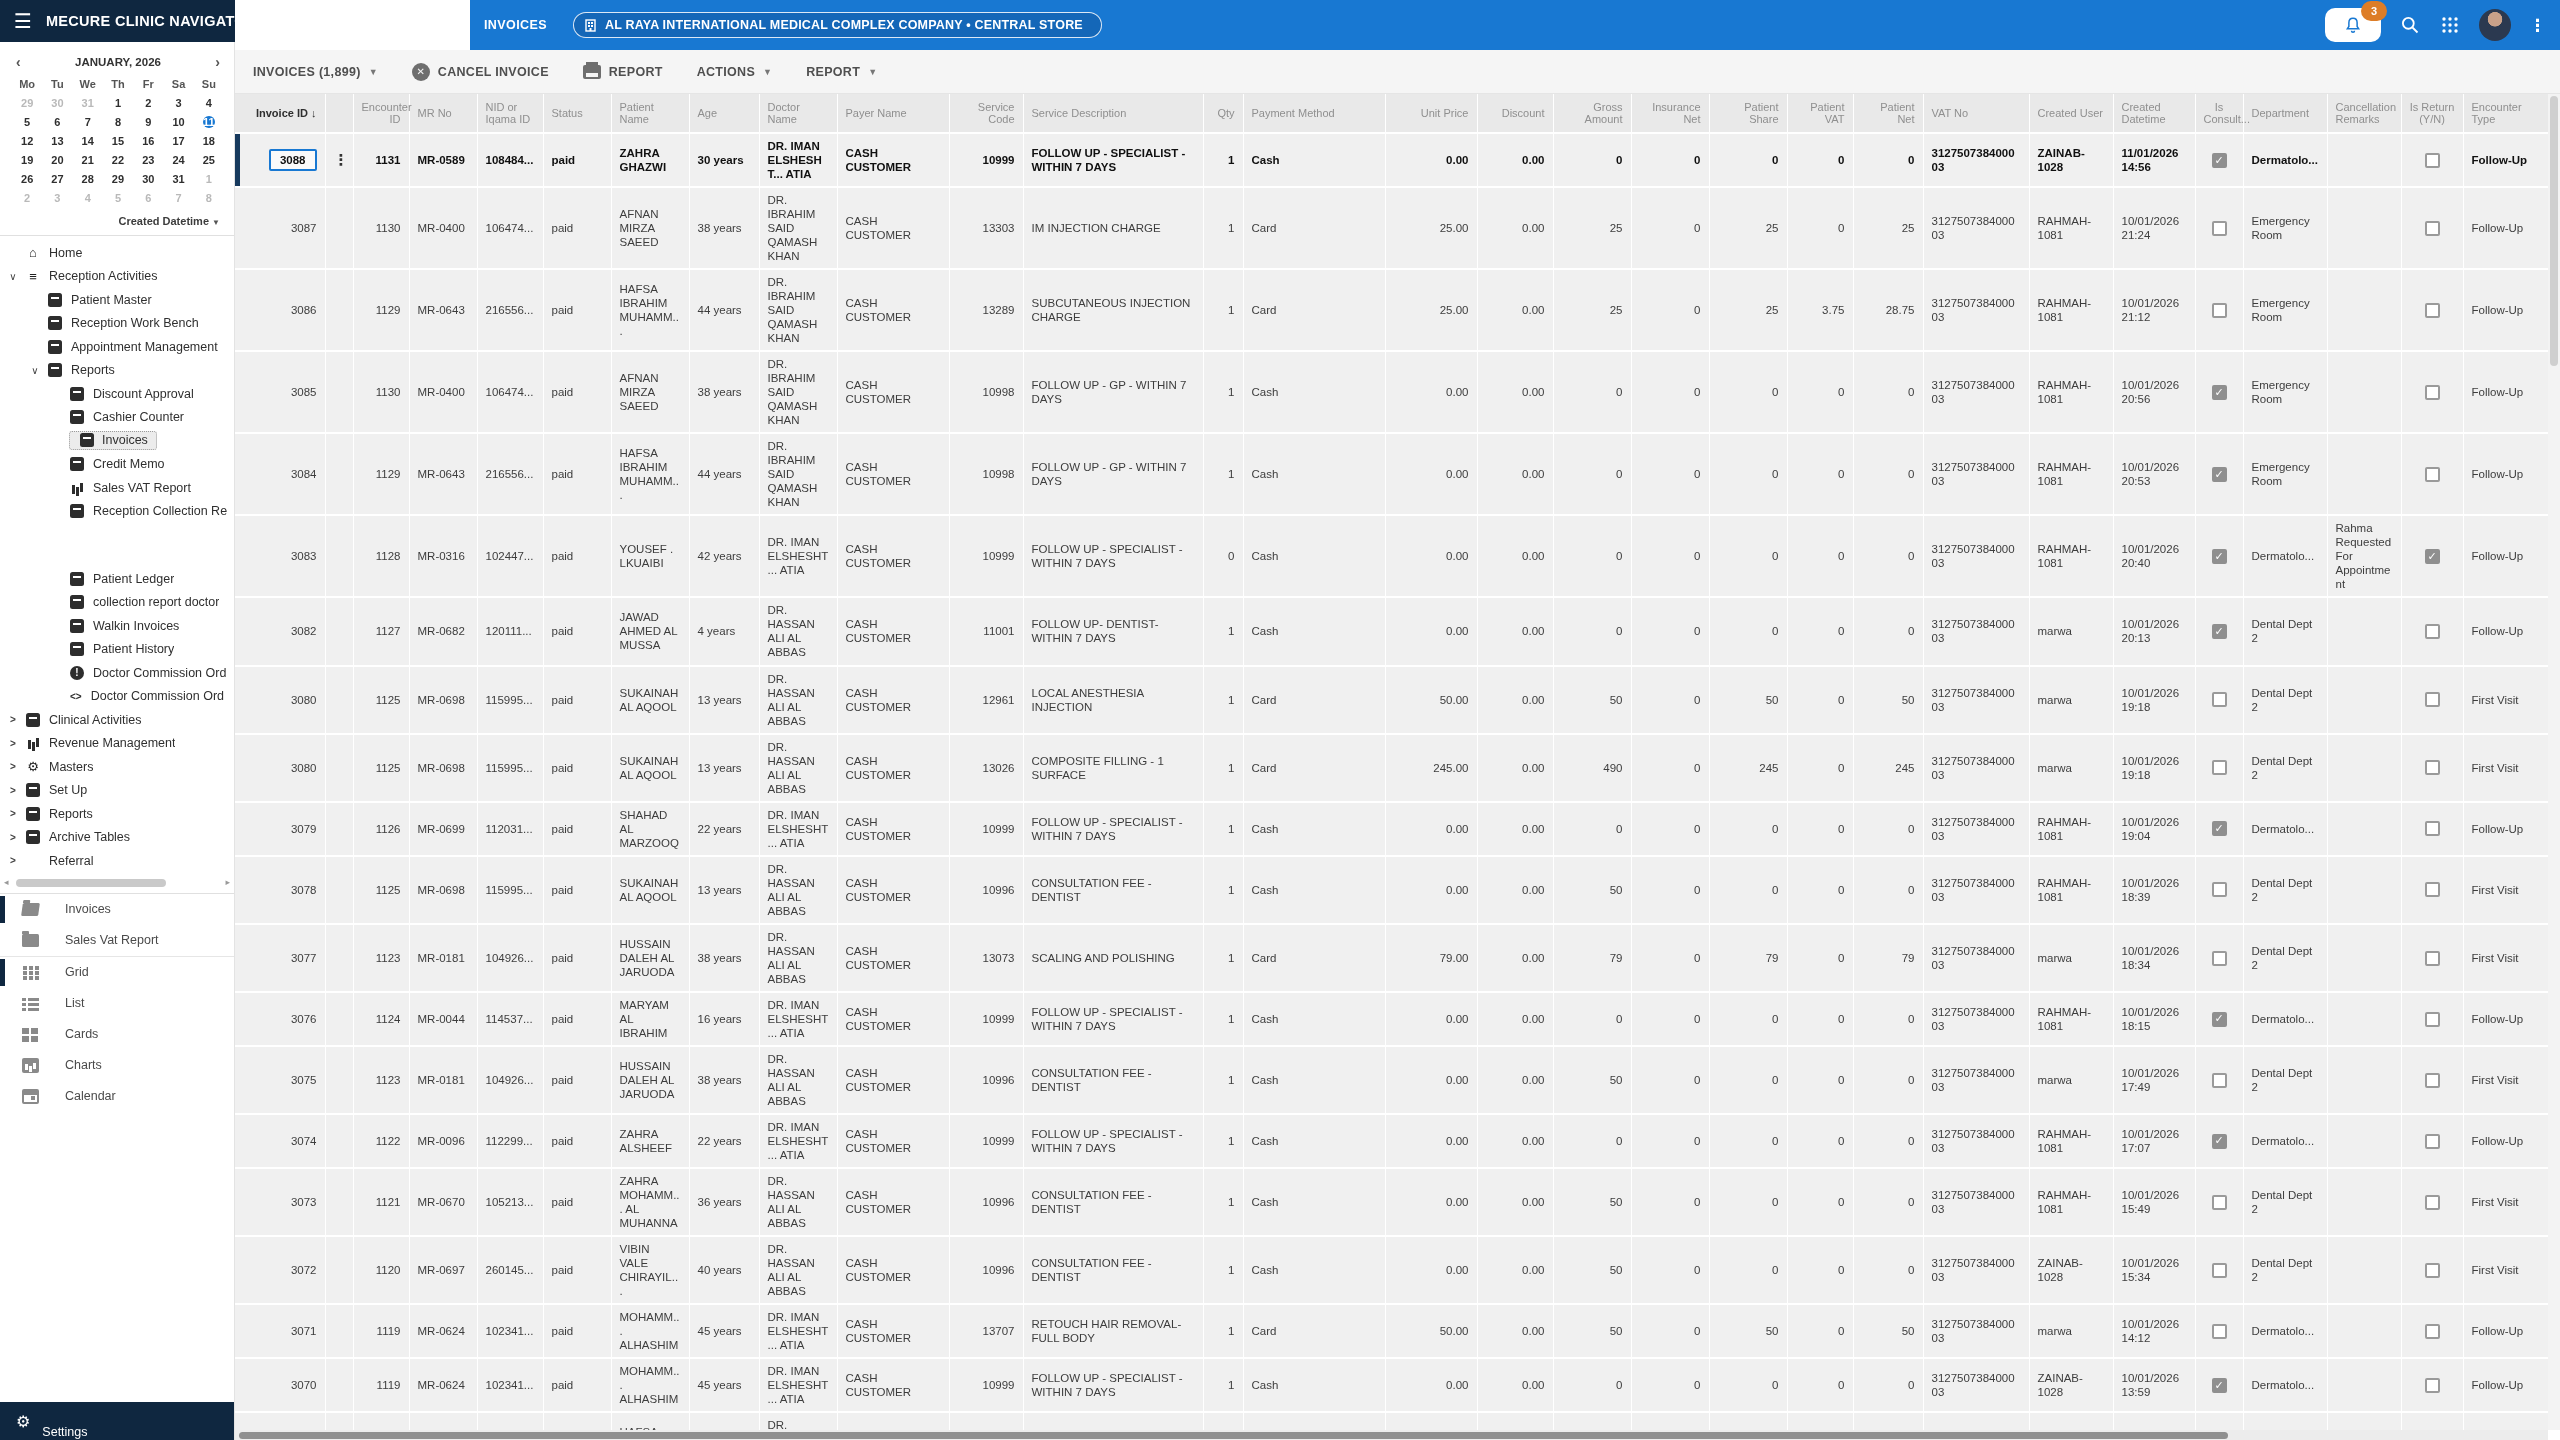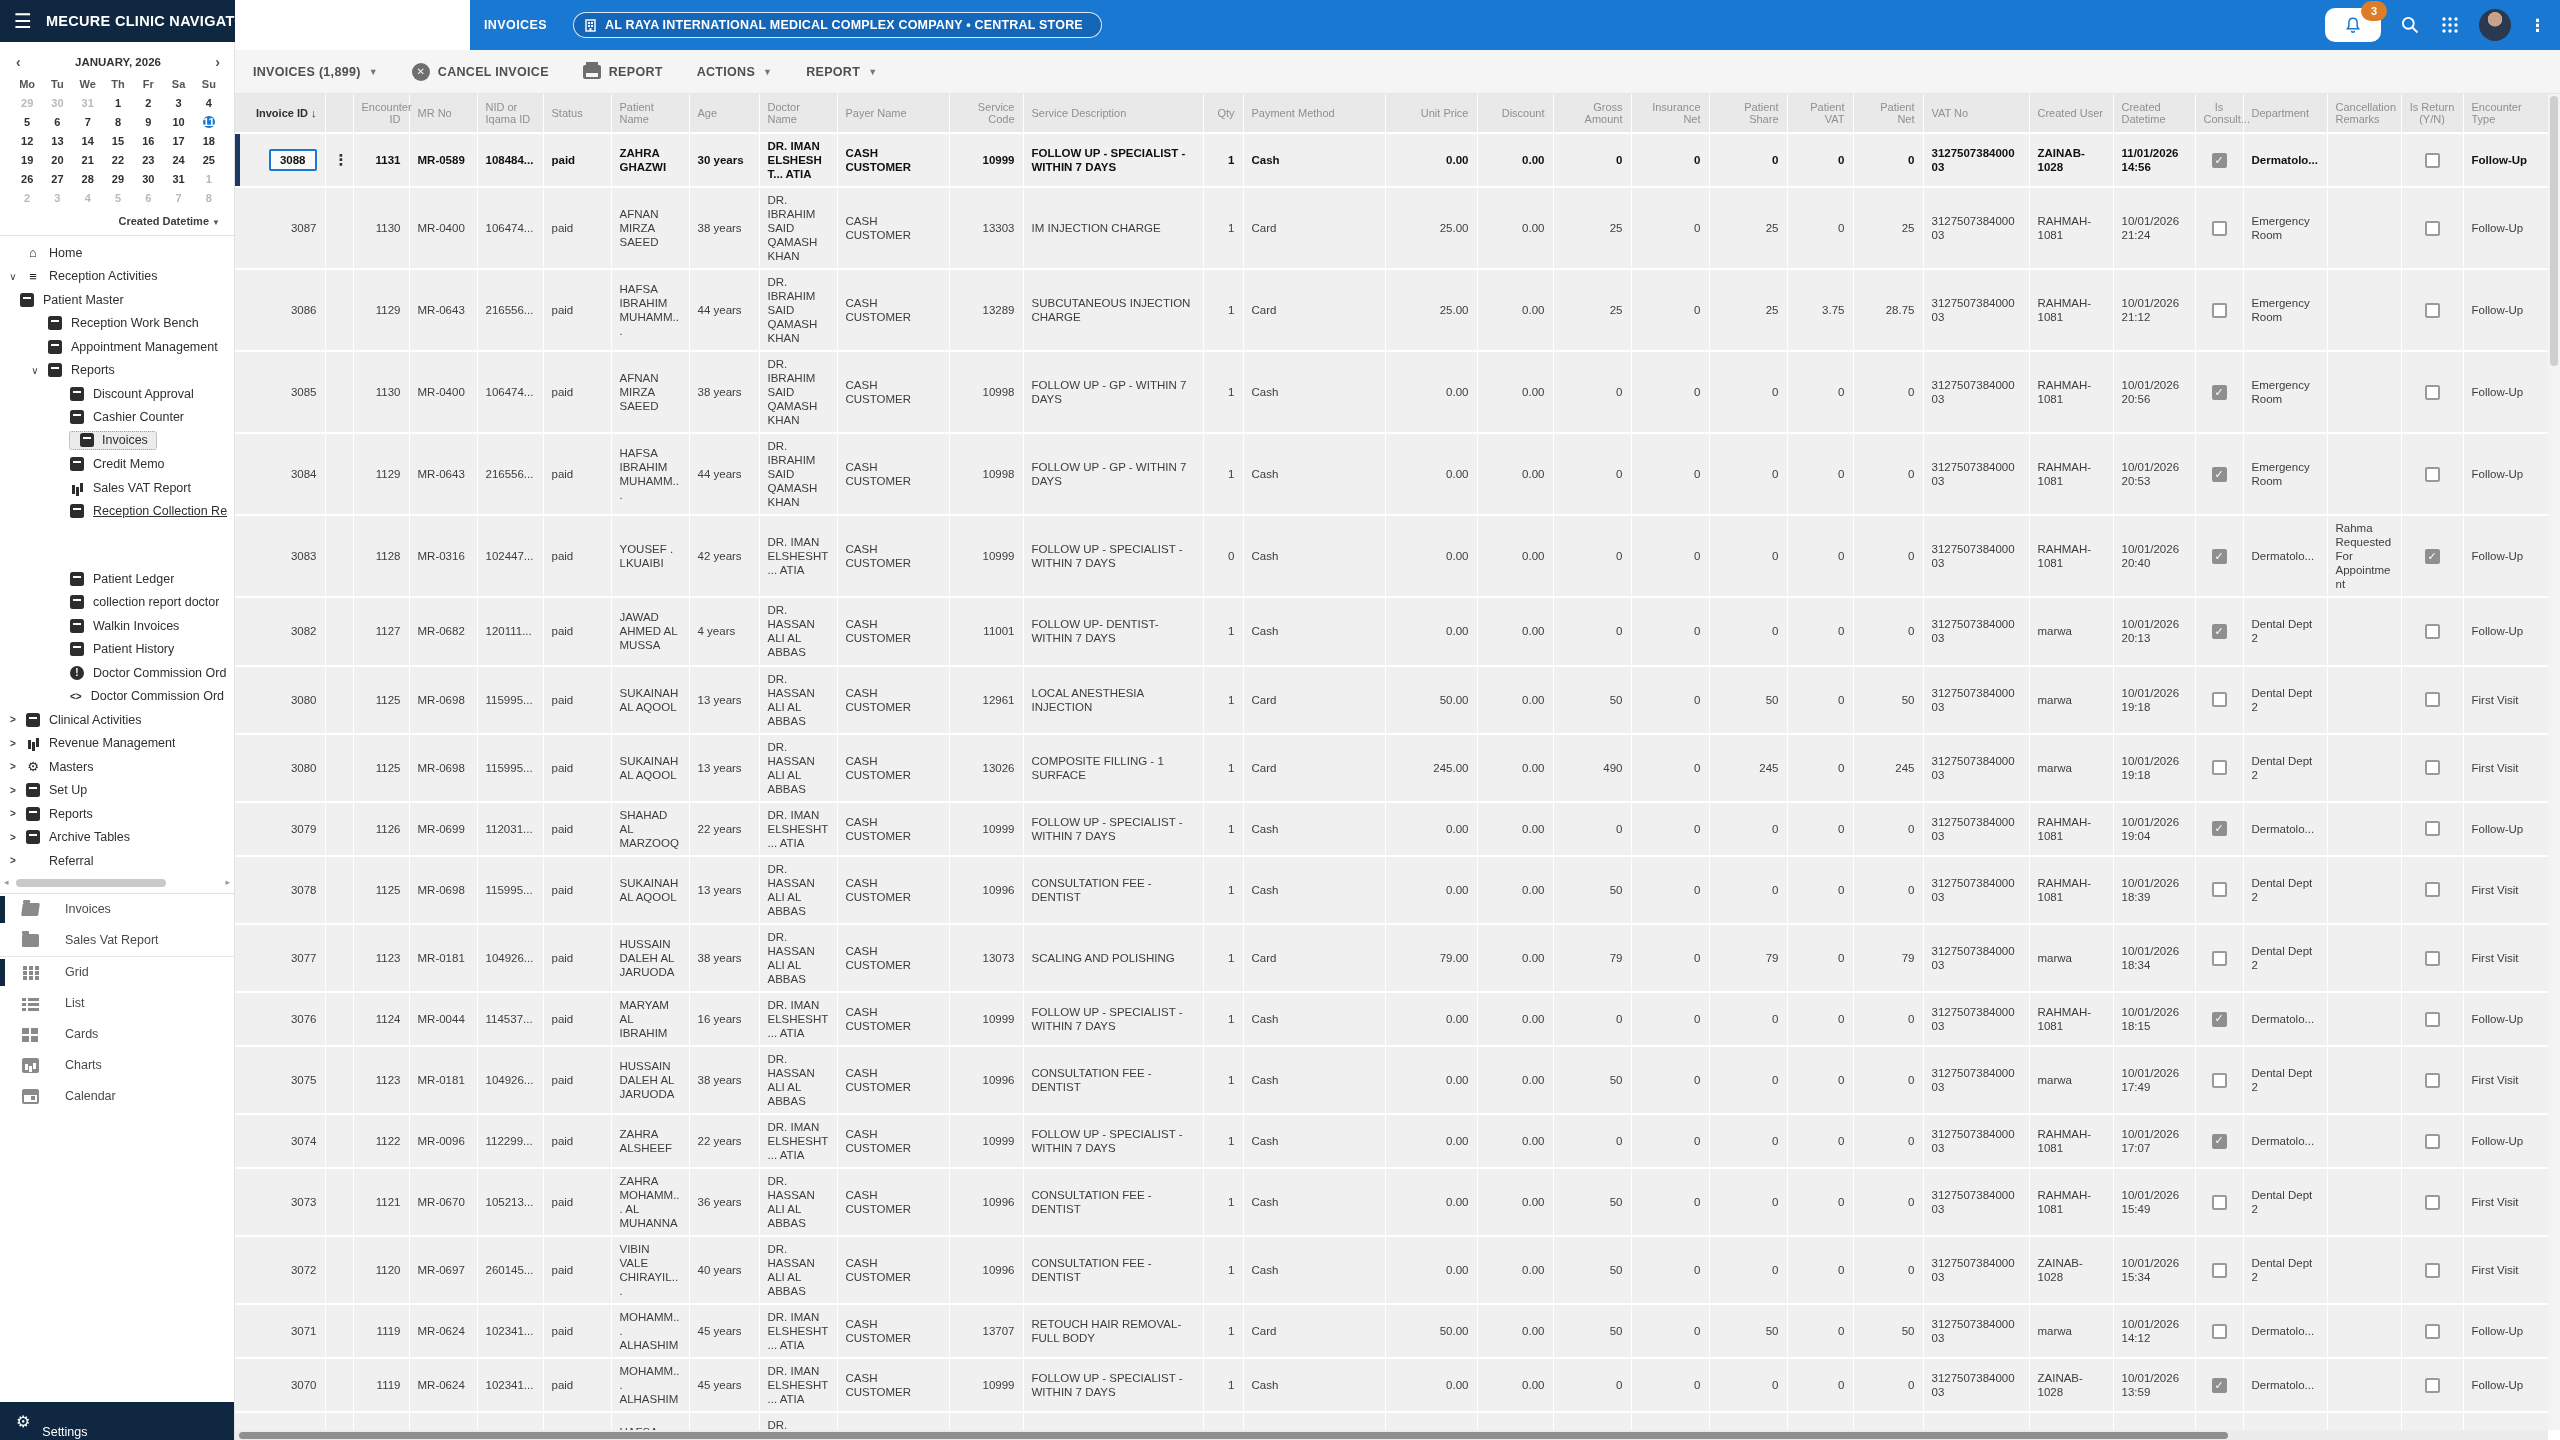--- a/index.html
+++ b/index.html
@@ -218,21 +218,21 @@
         <div class="tree-item" style="padding-left: 6px;">
           <span class="arr"></span>
           <span class="tico glyph">⌂</span>
           <span class="lbl">Home</span>
         </div>
         <div class="tree-item" style="padding-left: 6px;">
           <span class="arr">∨</span>
           <span class="tico glyph">≡</span>
           <span class="lbl">Reception Activities</span>
         </div>
-        <div class="tree-item" style=" text-align: right;">
+        <div class="tree-item" style="padding-left: 28px; text-align: right;">
           <span class="arr"></span>
           <span class="tico box"></span>
           <span class="lbl">Patient Master</span>
         </div>
         <div class="tree-item" style="padding-left: 28px;">
           <span class="arr"></span>
           <span class="tico box"></span>
           <span class="lbl">Reception Work Bench</span>
         </div>
         <div class="tree-item" style="padding-left: 28px;">
@@ -265,21 +265,21 @@
         <div class="tree-item" style="padding-left: 50px;">
           <span class="arr"></span>
           <span class="tico box"></span>
           <span class="lbl">Credit Memo</span>
         </div>
         <div class="tree-item" style="padding-left: 50px;">
           <span class="arr"></span>
           <span class="tico bars"></span>
           <span class="lbl">Sales VAT Report</span>
         </div>
-        <div class="tree-item" style="padding-left: 50px; text-decoration: underline;">
+        <div class="tree-item" style="padding-left: 50px;">
           <span class="arr"></span>
           <span class="tico box"></span>
           <span class="lbl">Reception Collection Re</span>
         </div>
         <div class="tree-item" style="padding-left: 50px; margin-top: 44px;">
           <span class="arr"></span>
           <span class="tico box"></span>
           <span class="lbl">Patient Ledger</span>
         </div>
         <div class="tree-item" style="padding-left: 50px;">

